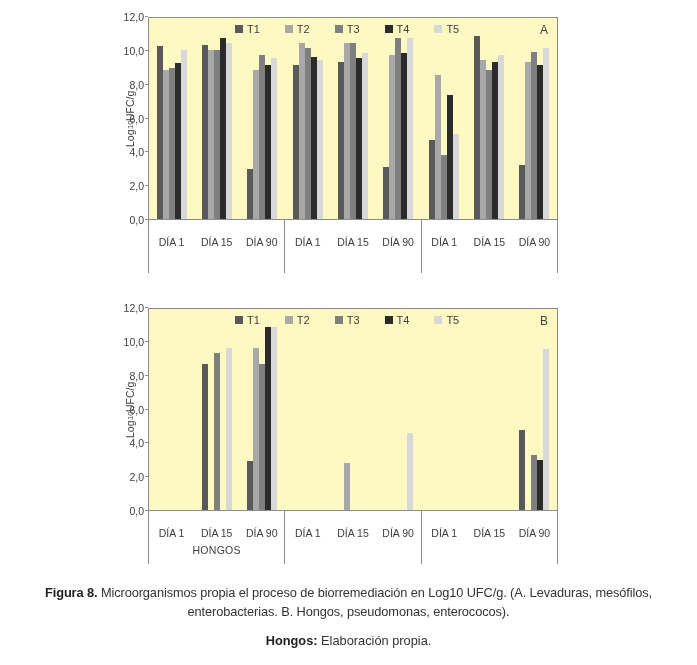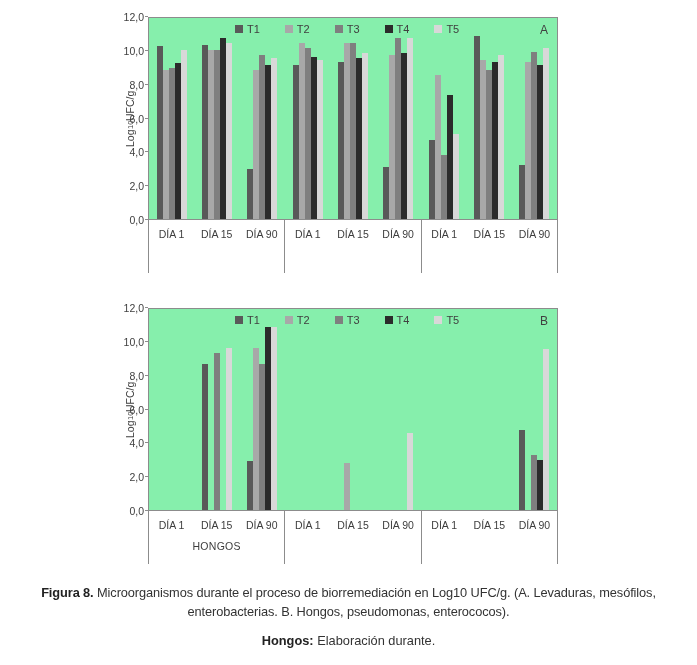--- a/index.html
+++ b/index.html
@@ -19,41 +19,41 @@
   }
   .ytitle sub { font-size:7.5px; }
 
   .ylabels { position:absolute; left:0; top:9px; width:24px; height:203px; }
   .ylab { position:absolute; right:0; font-size:10.5px; color:#404040; white-space:nowrap; }
   .yticks { position:absolute; left:25px; top:9px; width:3px; height:203px; }
   .ytick { position:absolute; left:0; width:3px; height:1px; background:#8c8c8c; }
 
   .plot {
     position:absolute; left:28px; top:9px; width:410px; height:203px;
-    border:1px solid #8c8c8c; box-sizing:border-box; background:#86efac;
+    border:1px solid #8c8c8c; box-sizing:border-box; background:#fef9c3;
   }
   .sections { display:flex; height:100%; width:100%; }
   .section { flex:1; display:flex; }
   .group { flex:1; display:flex; align-items:flex-end; justify-content:center; }
   .bar { width:6px; flex:0 0 6px; }
 
   .legend { position:absolute; left:86px; top:5px; display:flex; gap:25px; }
   .legend-item { display:flex; align-items:center; gap:4px; font-size:11px; color:#404040; }
   .swatch { width:8px; height:8px; display:inline-block; }
   .panel-letter { position:absolute; right:9px; top:5px; font-size:12px; color:#404040; }
 
   .xlabels { position:absolute; left:28px; top:212px; width:410px; height:53px; box-sizing:border-box; }
   .xsections {
     display:flex; height:100%;
     border-left:1px solid #8c8c8c; border-right:1px solid #8c8c8c; box-sizing:border-box;
   }
   .xsection { flex:1; border-right:1px solid #8c8c8c; display:flex; flex-direction:column; box-sizing:border-box; }
   .xsection:last-child { border-right:none; }
   .days { flex:1; display:flex; }
-  .day { flex:1; text-align:center; font-size:10.5px; padding-top:8px; color:#3d3d3d; white-space:nowrap; }
+  .day { flex:1; text-align:center; font-size:10.5px; padding-top:16px; color:#3d3d3d; white-space:nowrap; }
   .secname { flex:1; text-align:center; font-size:10.5px; padding-top:5px; color:#3d3d3d; letter-spacing:0.3px; }
 
   .caption { position:absolute; top:584px; left:0; width:697px; text-align:center; font-size:12.8px; line-height:1.45; color:#333; letter-spacing:-0.1px; }
   .caption-inner { display:inline-block; max-width:668px; }
   .caption b, .fuente b { color:#222; }
   .fuente { position:absolute; top:633px; left:0; width:697px; text-align:center; font-size:12.8px; color:#333; }
 </style>
 </head>
 <body>
 
@@ -338,17 +338,17 @@
             <div class="day">DÍA 1</div>
             <div class="day">DÍA 15</div>
             <div class="day">DÍA 90</div>
           </div>
         </div>
       </div>
   </div>
 </div>
 
 <div class="caption">
-  <span class="caption-inner"><b>Figura 8.</b><span> Microorganismos durante el proceso de biorremediación en Log10 UFC/g. (A. Levaduras, mesófilos, enterobacterias. B. Hongos, pseudomonas, enterococos).</span></span>
+  <span class="caption-inner"><b>Figura 8.</b><span> Microorganismos propia el proceso de biorremediación en Log10 UFC/g. (A. Levaduras, mesófilos, enterobacterias. B. Hongos, pseudomonas, enterococos).</span></span>
 </div>
 <div class="fuente">
-  <b>Hongos:</b><span> Elaboración durante.</span>
+  <b>Hongos:</b><span> Elaboración propia.</span>
 </div>
 
 </body></html>

